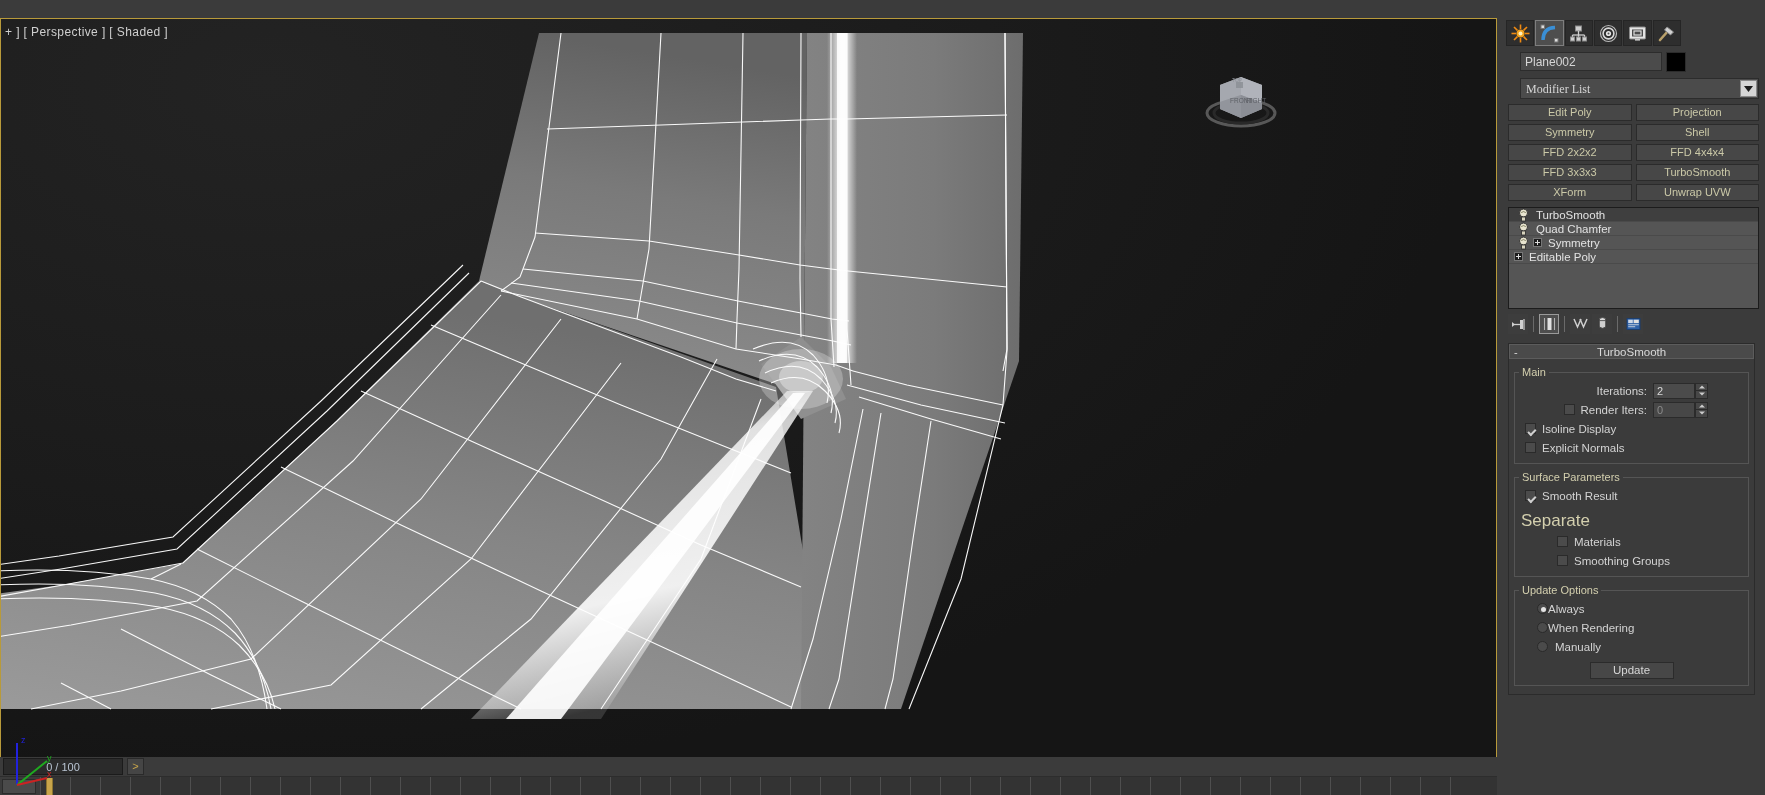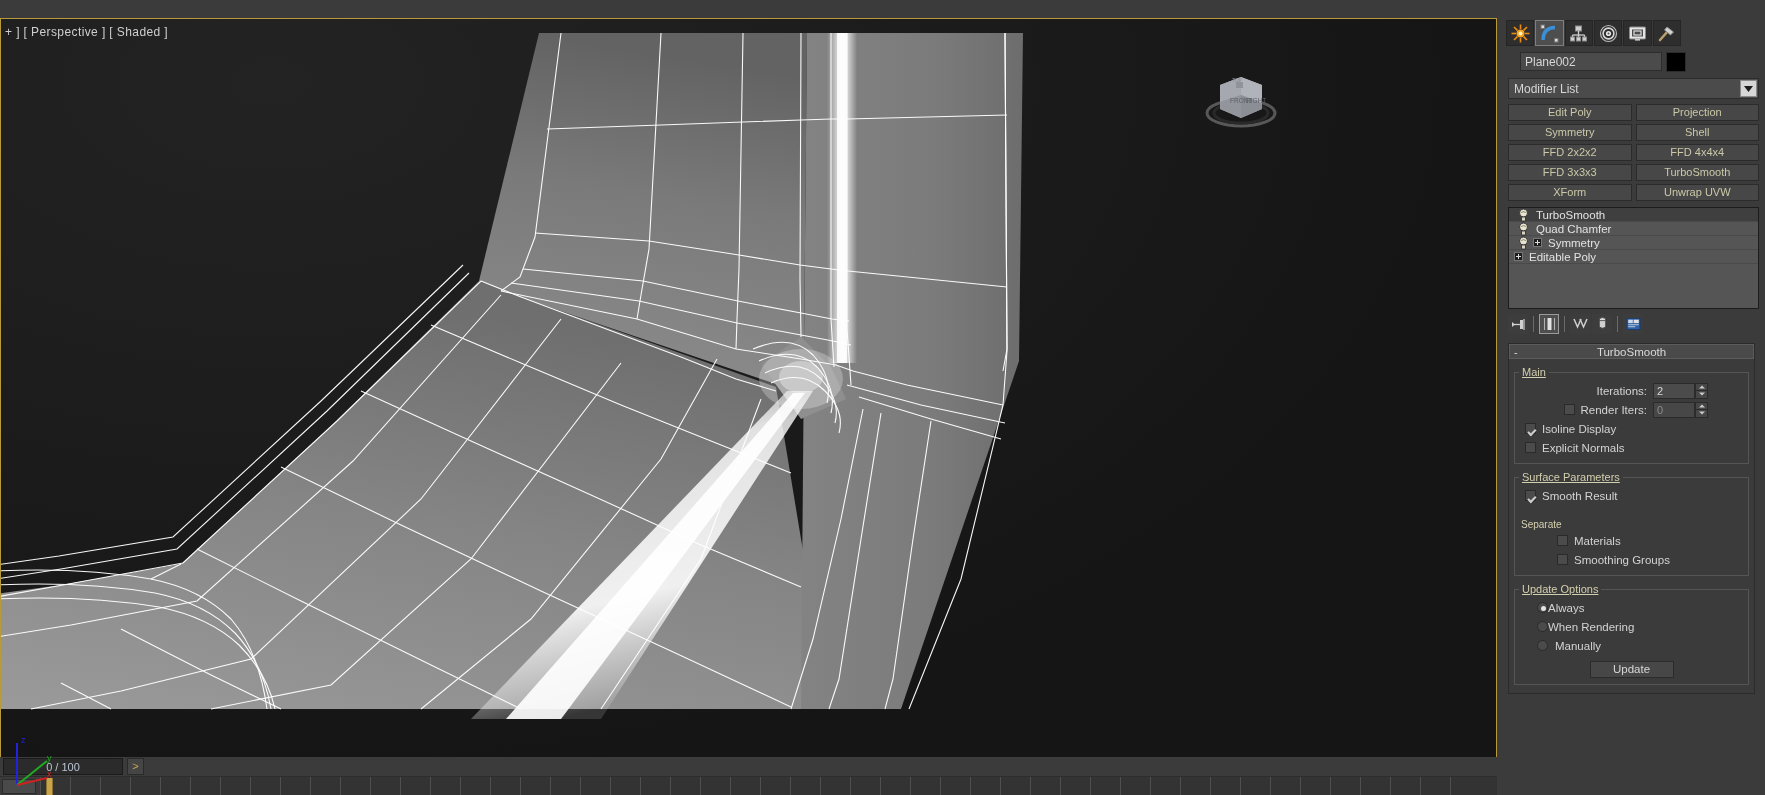--- a/index.html
+++ b/index.html
@@ -106,22 +106,22 @@
     position: absolute; left: 2px; top: 2px; width: 142px; height: 19px;
     background: #4b4b4b; border: 1px solid #2c2c2c;
     color: #d6d6d6; font-size: 12px; padding: 0 4px; line-height: 18px;
   }
   #color-swatch {
     position: absolute; left: 148px; top: 2px; width: 20px; height: 20px;
     background: #000; border: 1px solid #2c2c2c;
   }
 
   #modlist {
-    position: relative; margin: 4px 2px 0 2px; height: 21px;
-    background: #4b4b4b; border: 1px solid #2c2c2c;
+    position: relative; margin: 4px 2px 0 14px; height: 21px;
+    background: #4b4b4b; border: 1px solid #2c2c2c; font-family: Liberation Serif, serif;
   }
   #modlist-label { position: absolute; left: 5px; top: 3px; color: #d6d6d6; font-size: 12px; }
   #modlist-arrow {
     position: absolute; right: 1px; top: 1px; width: 17px; height: 17px;
     background: #d6d6d6; border: 1px solid #8a8a8a;
     display: flex; align-items: center; justify-content: center;
   }
 
   #modbtns {
     margin: 5px 2px 0 2px;
@@ -177,21 +177,21 @@
   #rollout-minus { position: absolute; left: 4px; top: 1px; color: #d8d8d8; font-size: 11px; }
   #rollout-title {
     text-align: center; color: #d9d9d9; font-size: 11.5px; line-height: 14px;
   }
 
   fieldset.grp {
     margin: 7px 5px 0 5px; border: 1px solid #555; padding: 3px 4px 6px 4px;
     position: relative;
   }
   fieldset.grp > legend {
-    color: #d3cfae; font-size: 11px; padding: 0 3px; text-decoration: underline;
+    color: #d3cfae; font-size: 11px; padding: 0 3px;
   }
 
   .frow { position: relative; height: 19px; display: flex; align-items: center; }
   .flabel { color: #d3d3d3; font-size: 11.5px; }
   .spin-field {
     width: 42px; height: 16px; background: #4b4b4b; border: 1px solid #2b2b2b;
     color: #d9d9d9; font-size: 11px; padding: 0 3px; line-height: 14px;
   }
   .spin-field.dis { color: #8b8b8b; background: #474747; }
   .spinner {
@@ -227,21 +227,21 @@
     content: ""; position: absolute; left: 2.5px; top: 2.5px;
     width: 5px; height: 5px; border-radius: 50%; background: #e4e4e4;
   }
   .rd-lbl { color: #d3d3d3; font-size: 11.5px; }
 
   #update-btn {
     margin: 6px auto 0 auto; width: 84px; height: 17px;
     background: #474747; border: 1px solid #2b2b2b;
     color: #d7d7d7; font-size: 11.5px; text-align: center; line-height: 15px;
   }
-  .sub-lbl { color: #d3cfae; font-size: 10px; margin: 14px 0 1px 2px; }
+  .sub-lbl { color: #d3cfae; font-size: 17px; margin: 6px 0 1px 2px; }
 </style>
 </head>
 <body>
 
 <div id="app">
 
   <div id="viewport-wrap">
     <div id="viewport">
       <div id="vp-bg"></div>
 

